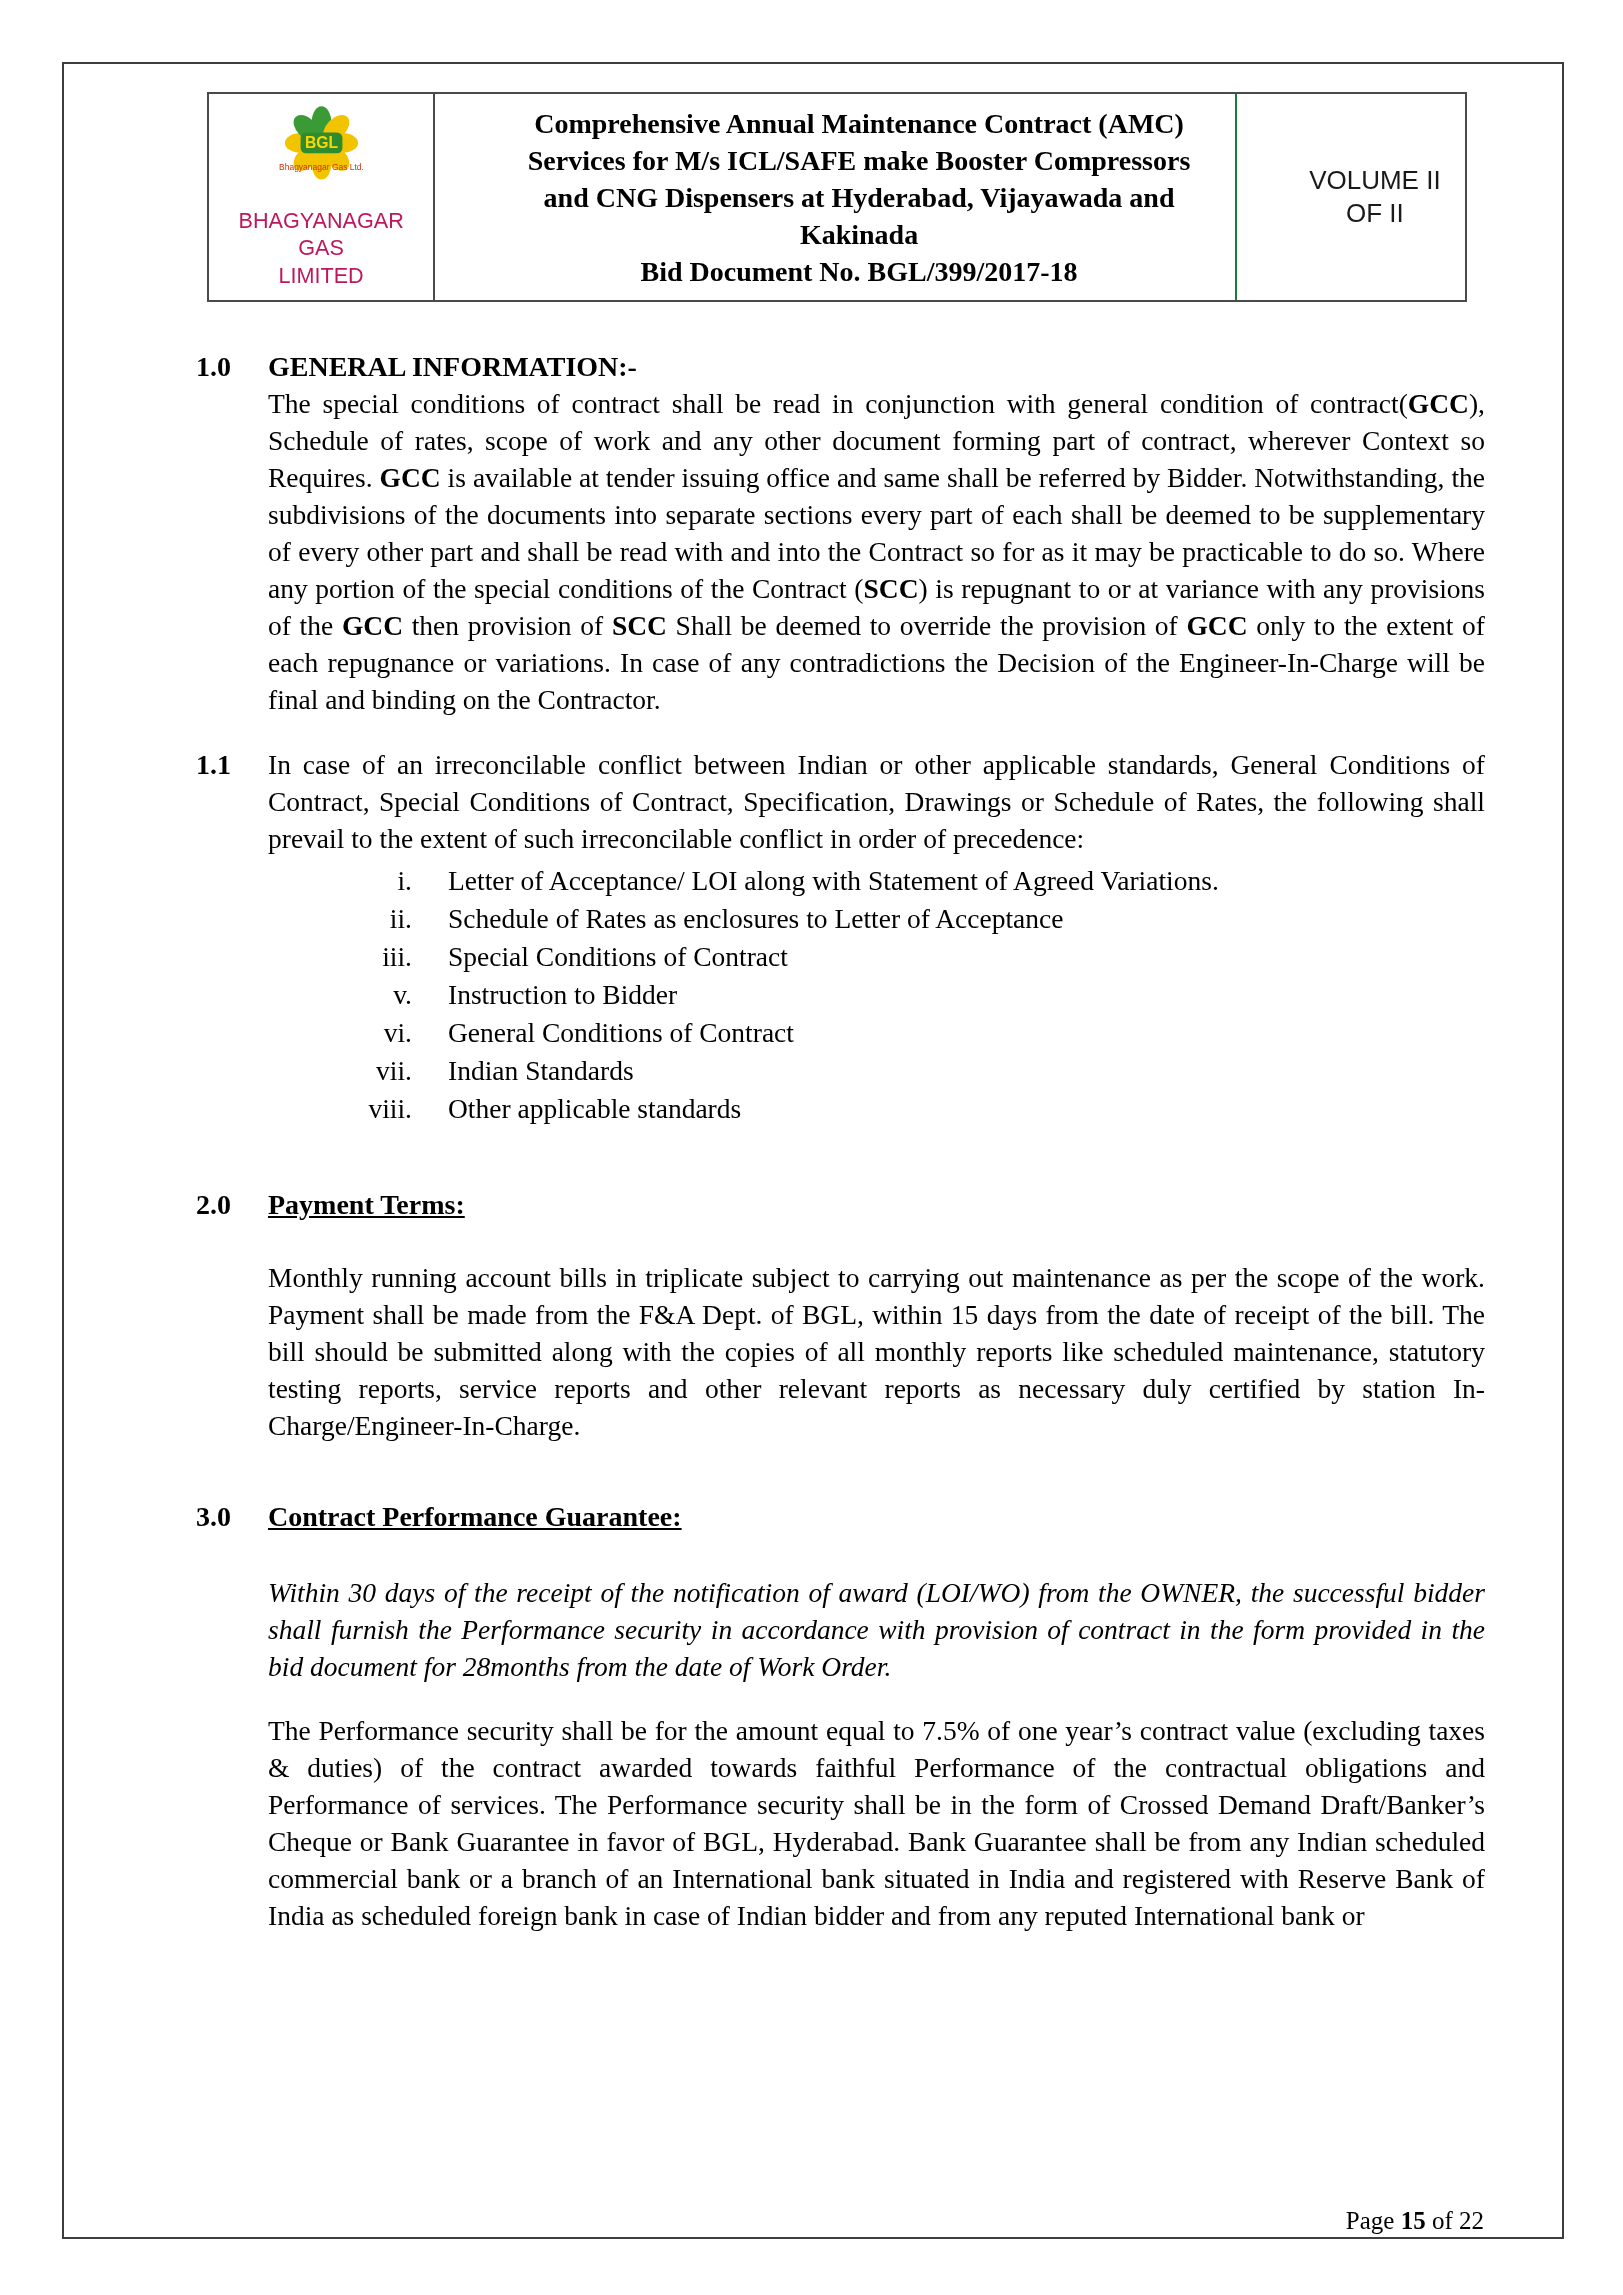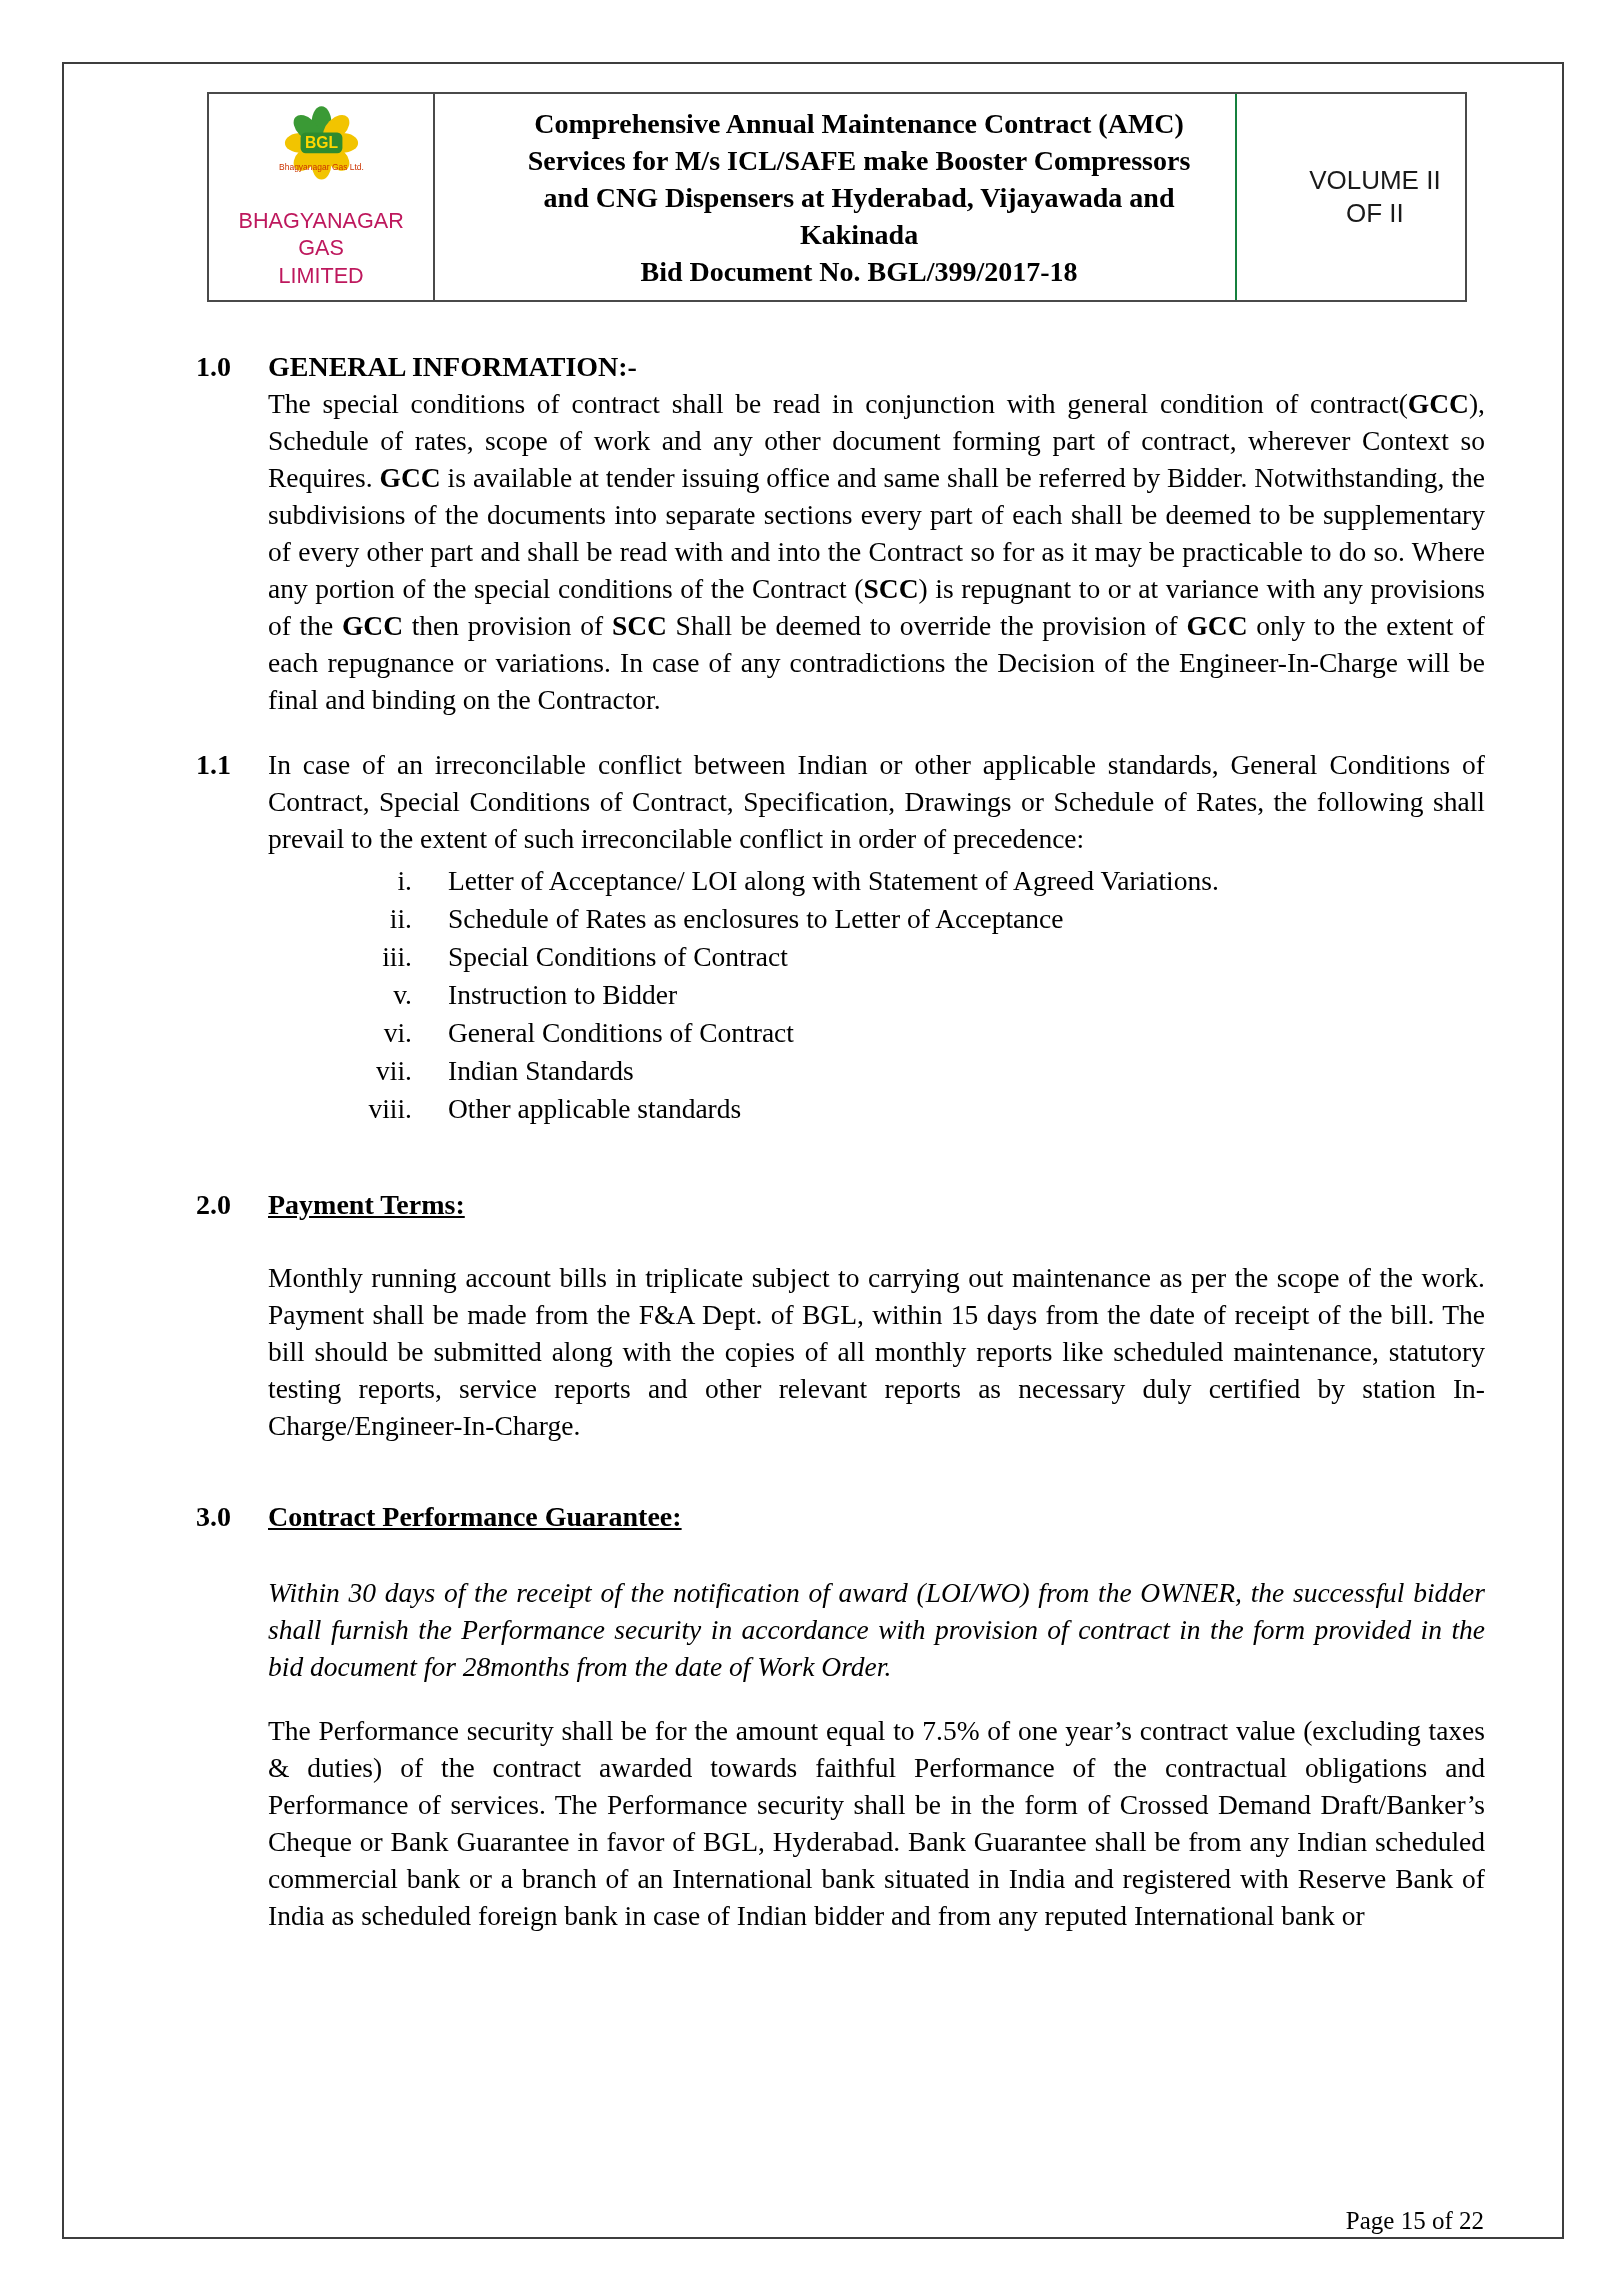--- a/index.html
+++ b/index.html
@@ -62,21 +62,21 @@
   .s20-para { margin-top:36px; }
   .s30 { margin-top:54px; }
   .s30-para1 { margin-top:39px;font-style:italic; }
   .s30-para2 { margin-top:27.5px; }
 
   
   .footer {
     position:absolute; right:139px; bottom:60px;
     font-size:25px; color:#000;
   }
-  .footer .b { font-weight:normal; }
+  .footer .b { font-weight:bold; }
 
   
   .logo-wrap { line-height:0; }
 </style>
 </head>
 <body>
 
 <div class="page-border"></div>
 
 <div class="content">

